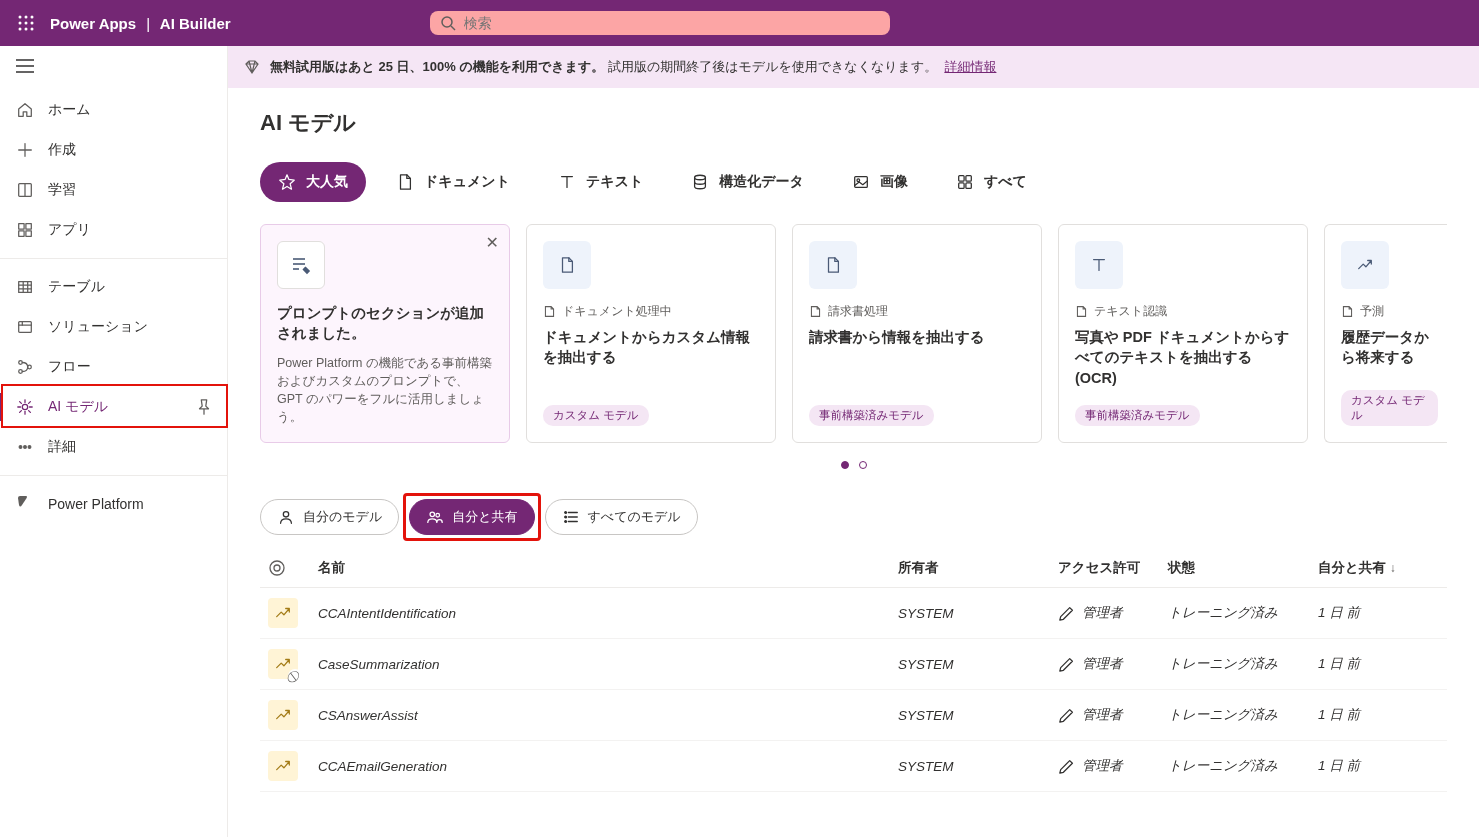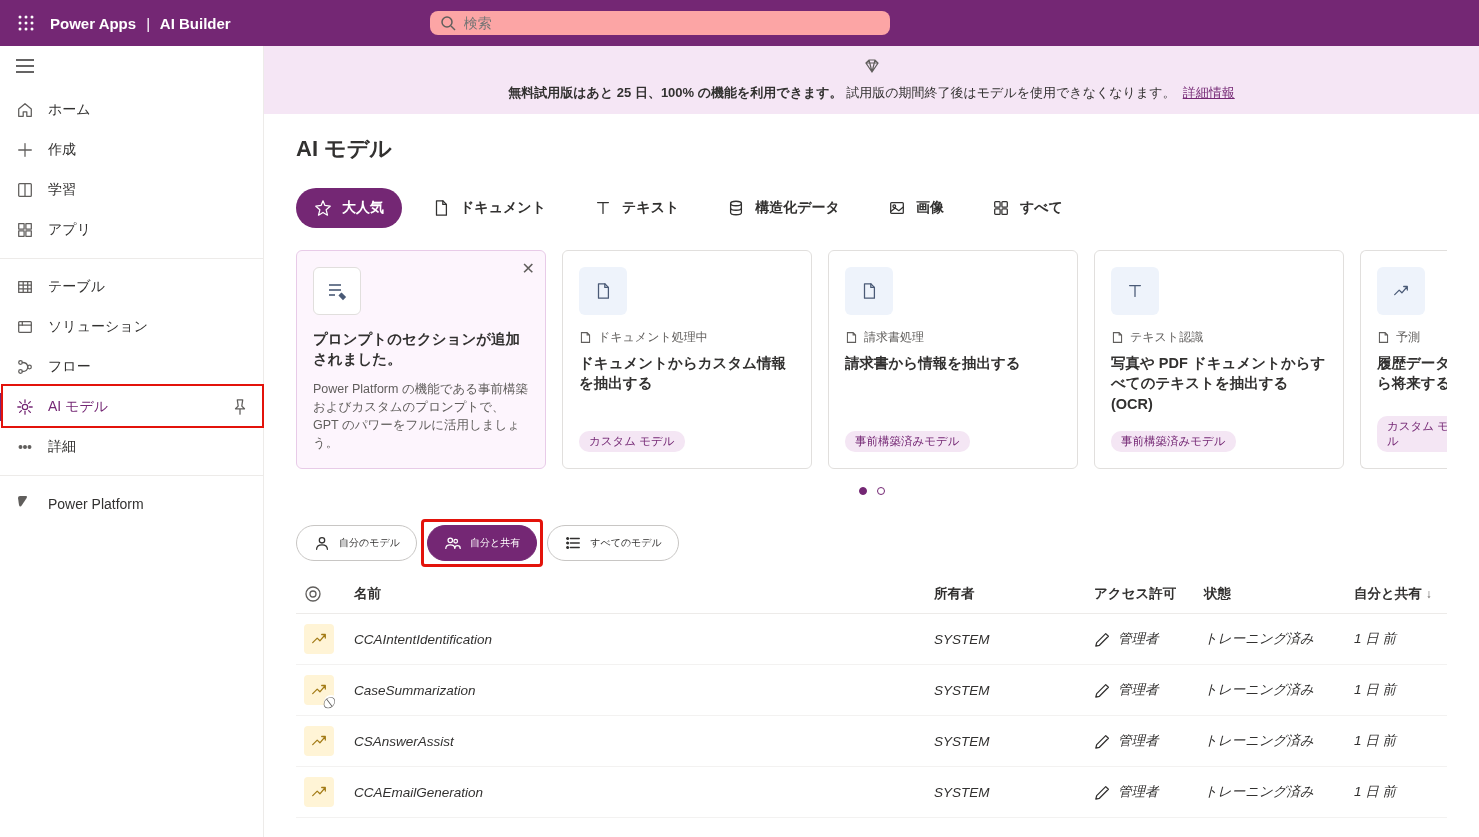--- a/index.html
+++ b/index.html
@@ -14,38 +14,38 @@
   .topbar .search-wrap { flex: 1; display:flex; justify-content:center; }
   .topbar .search { width: 460px; height: 24px; background: #fca5a5; border-radius: 8px; display:flex; align-items:center; padding: 0 10px; }
   .topbar .search input { border:none; outline:none; flex:1; font-size:14px; color:#323130; background:transparent; }
   .topbar .search .icon { color:#605e5c; margin-right:8px; }
   .topbar .right-space { width: 380px; }
 
   
   .shell { display:flex; height: calc(100% - 46px); }
 
   
-  .leftnav { width: 264px; border-right: 1px solid #edebe9; background:#fff; display:flex; flex-direction:column; }
+  .leftnav { width: 228px; border-right: 1px solid #edebe9; background:#fff; display:flex; flex-direction:column; }
   .leftnav .hamburger { height: 40px; display:flex; align-items:center; padding:0 16px; cursor:pointer; }
   .nav-section { padding: 4px 0; }
   .nav-divider { height:1px; background:#edebe9; margin: 4px 0; }
   .nav-item { height: 40px; display:flex; align-items:center; padding: 0 14px; cursor:pointer; color:#323130; position:relative; }
   .nav-item .icon { width:22px; height:22px; display:flex; align-items:center; justify-content:center; color:#605e5c; margin-right:12px; }
   .nav-item .label { font-size:14px; flex:1; }
   .nav-item.active { color:#742774; }
   .nav-item.active::before { content:""; position:absolute; left:0; top:6px; bottom:6px; width:3px; background:#742774; }
   .nav-item.active .icon { color:#742774; }
   .nav-item .pin { color:#605e5c; }
   .nav-highlight-box { border:2px solid #e3130b; position:absolute; left:1px; right:-1px; top:-3px; height:44px; pointer-events:none; }
   .nav-item-wrap { position:relative; }
 
   
   .main { flex:1; overflow:auto; background:#fff; }
 
-  .trial-banner { background:#f5e6f5; color:#323130; padding: 12px 16px; font-size:13px; display:flex; align-items:center; gap:10px;flex-direction:column; }
+  .trial-banner { background:#f5e6f5; color:#323130; padding: 12px 16px; font-size:13px; display:flex; align-items:center; gap:10px; }
   .trial-banner .dicon { color:#605e5c; }
   .trial-banner a { color:#742774; text-decoration:underline; cursor:pointer; }
 
   .content { padding: 20px 32px 40px 32px; }
   h1.page-title { font-size:22px; font-weight:600; margin-bottom: 24px; }
 
   
   .pill-row { display:flex; gap: 12px; margin-bottom: 22px; flex-wrap:wrap; }
   .pill { height:40px; padding:0 18px; border-radius:20px; display:flex; align-items:center; gap:10px; font-size:14px; font-weight:600; cursor:pointer; background:transparent; border:none; color:#323130; }
   .pill.active { background:#742774; color:#fff; }
@@ -63,21 +63,21 @@
   .card .cdesc { font-size:12.5px; color:#605e5c; line-height:1.45; }
   .card .tag { align-self:flex-start; margin-top:auto; background:#f4e6f4; color:#742774; font-size:11.5px; padding:3px 10px; border-radius:10px; }
   .card.partial { min-width:130px; width:130px; overflow:hidden; border-right:none; border-top-right-radius:0; border-bottom-right-radius:0;}
 
   .dots { display:flex; justify-content:center; gap:10px; margin:18px 0 30px; }
   .dot { width:8px; height:8px; border-radius:50%; border:1px solid #742774; background:transparent; cursor:pointer; }
   .dot.active { background:#742774; }
 
   
   .filter-row { display:flex; gap:10px; margin-bottom:14px; }
-  .chip { height:36px; padding:0 16px; border-radius:18px; border:1px solid #c8c6c4; background:#fff; display:flex; align-items:center; gap:8px; cursor:pointer; font-size:10px; }
+  .chip { height:36px; padding:0 16px; border-radius:18px; border:1px solid #c8c6c4; background:#fff; display:flex; align-items:center; gap:8px; cursor:pointer; font-size:13px; }
   .chip.active { background:#742774; color:#fff; border-color:#742774; }
   .chip-highlight { position:relative; }
   .chip-highlight::after { content:""; position:absolute; left:-6px; right:-6px; top:-6px; bottom:-6px; border:3px solid #e3130b; border-radius:4px; pointer-events:none; }
 
   
   .table { width:100%; }
   .thead, .trow { display:grid; grid-template-columns: 50px 580px 160px 110px 150px 150px; align-items:center; padding: 10px 8px; }
   .thead { font-weight:600; font-size:13.5px; color:#323130; border-bottom:1px solid #edebe9; }
   .thead .sorticon { margin-left:4px; color:#605e5c; font-size:12px;}
   .trow { border-bottom:1px solid #f3f2f1; font-size:13.5px;font-style:italic; }

